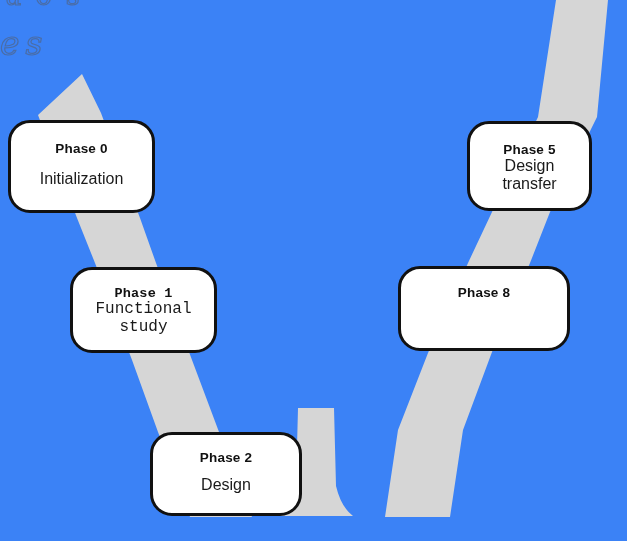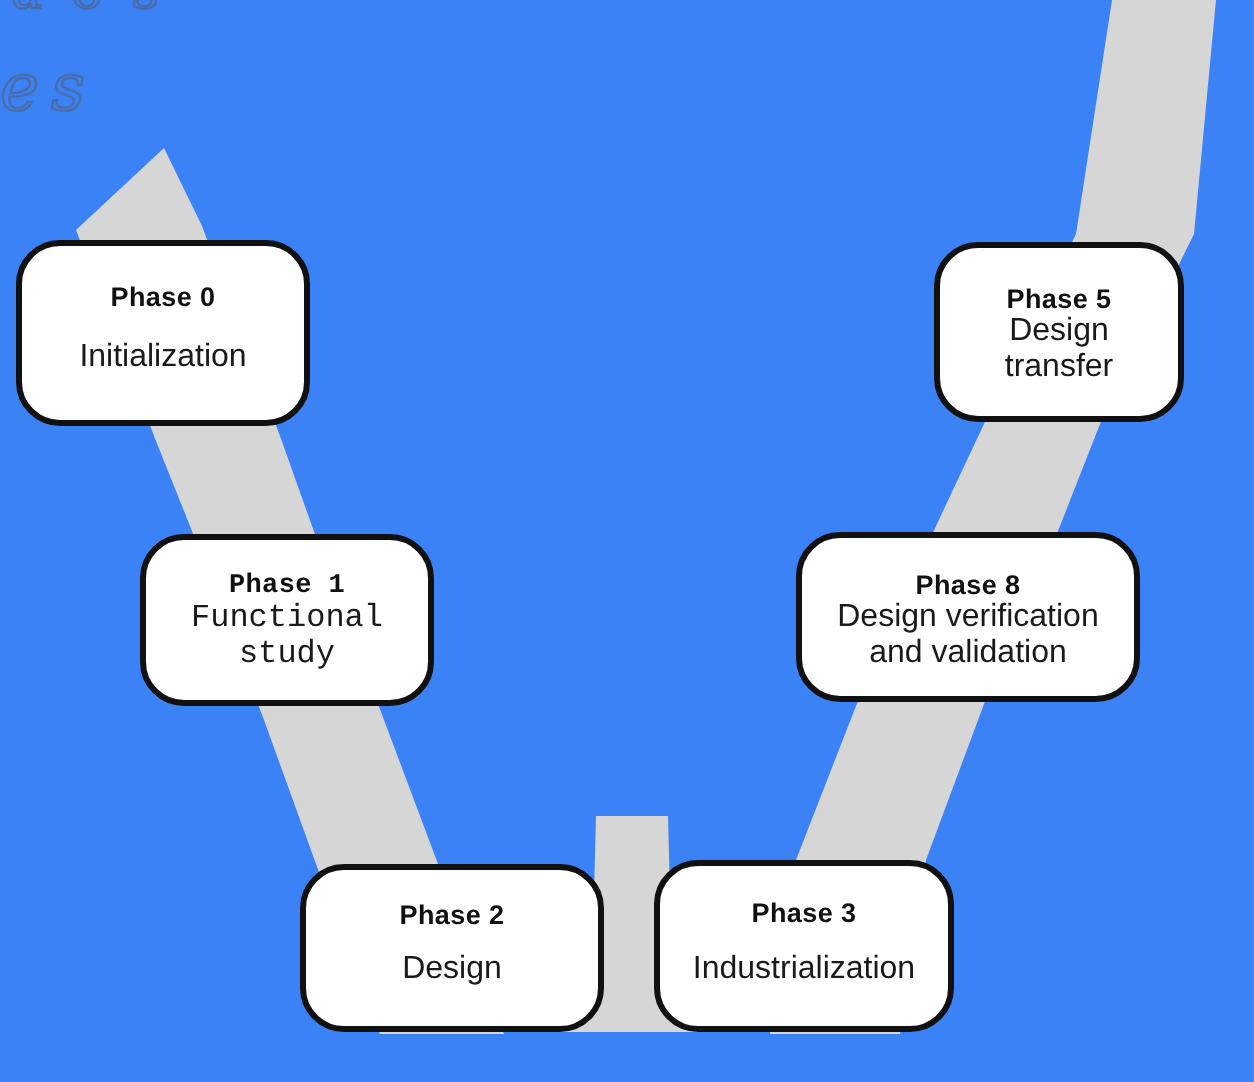--- a/index.html
+++ b/index.html
@@ -82,28 +82,23 @@
   <div class="phase-box p1">
     <div class="phase-title">Phase 1</div>
     <div class="phase-subtitle">Functional study</div>
   </div>
 
   <div class="phase-box p2">
     <div class="phase-title">Phase 2</div>
     <div class="phase-subtitle">Design</div>
   </div>
 
-  <div class="phase-box p3">
-    <div class="phase-title">Phase 3</div>
-    <div class="phase-subtitle">Industrialization</div>
-  </div>
 
   <div class="phase-box p4">
     <div class="phase-title">Phase 8</div>
-    <div class="phase-subtitle">Design verification and validation</div>
   </div>
 
   <div class="phase-box p5">
     <div class="phase-title">Phase 5</div>
     <div class="phase-subtitle">Design transfer</div>
   </div>
 
 </div>
 
 </body></html>

